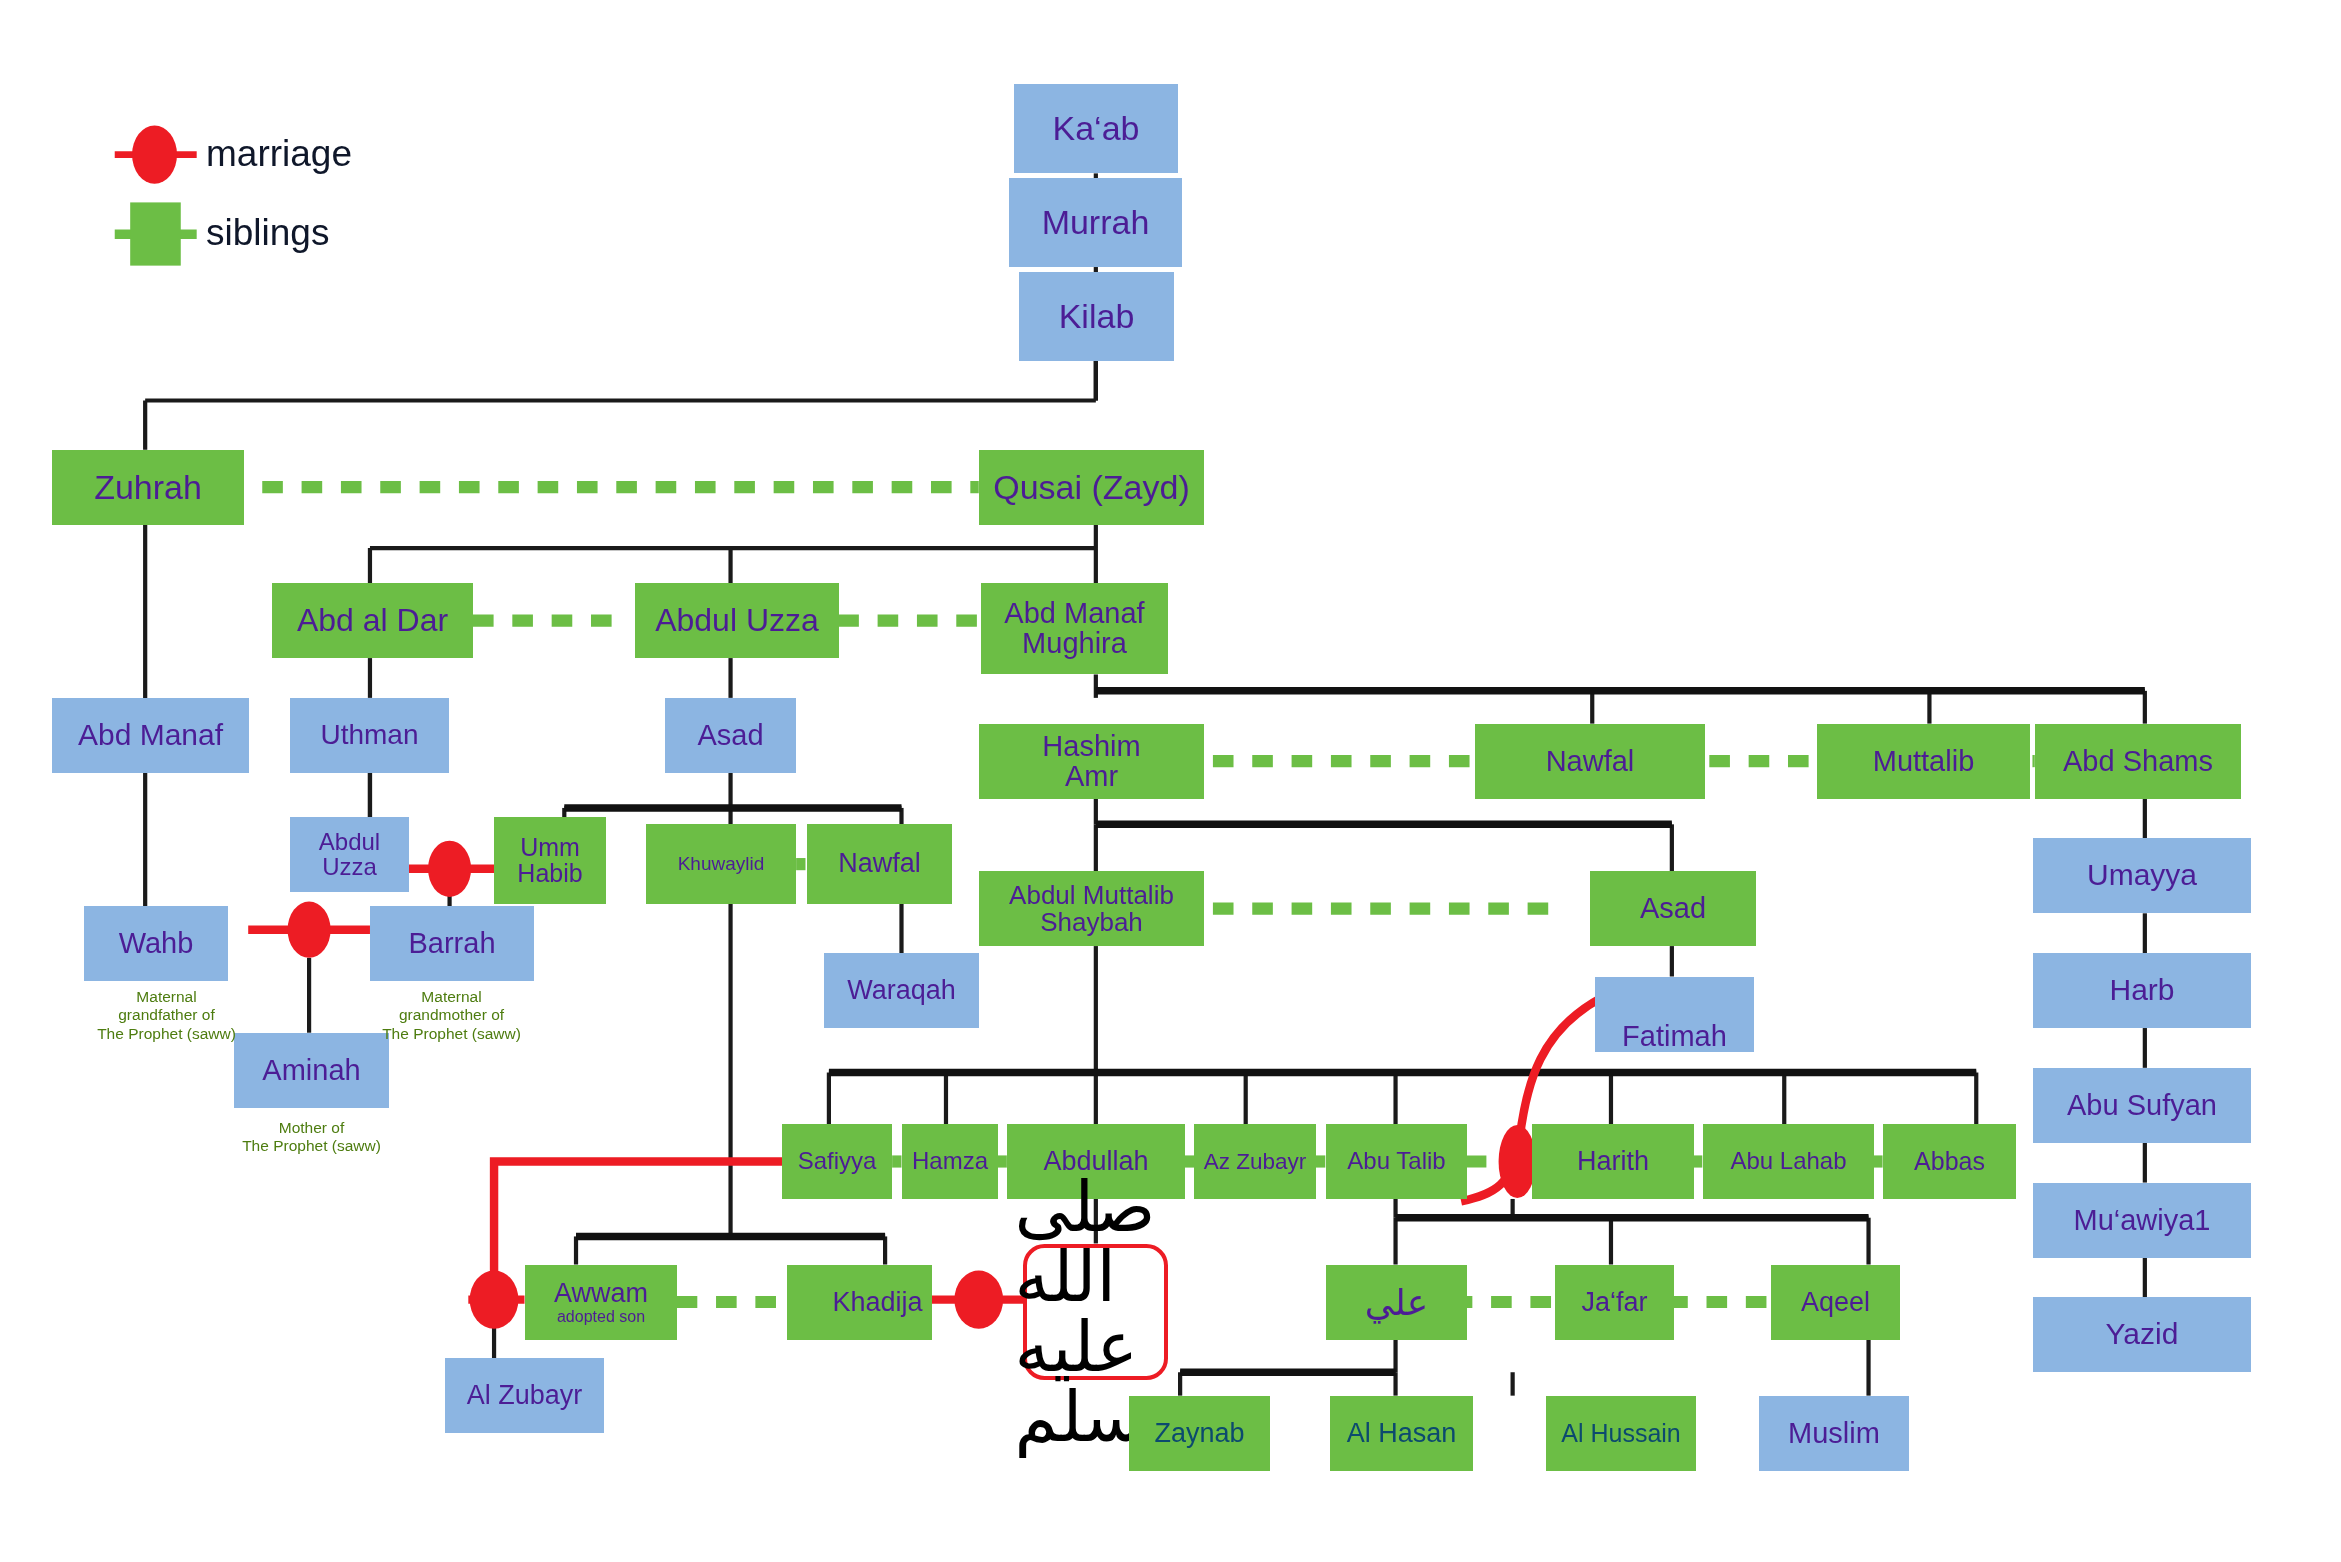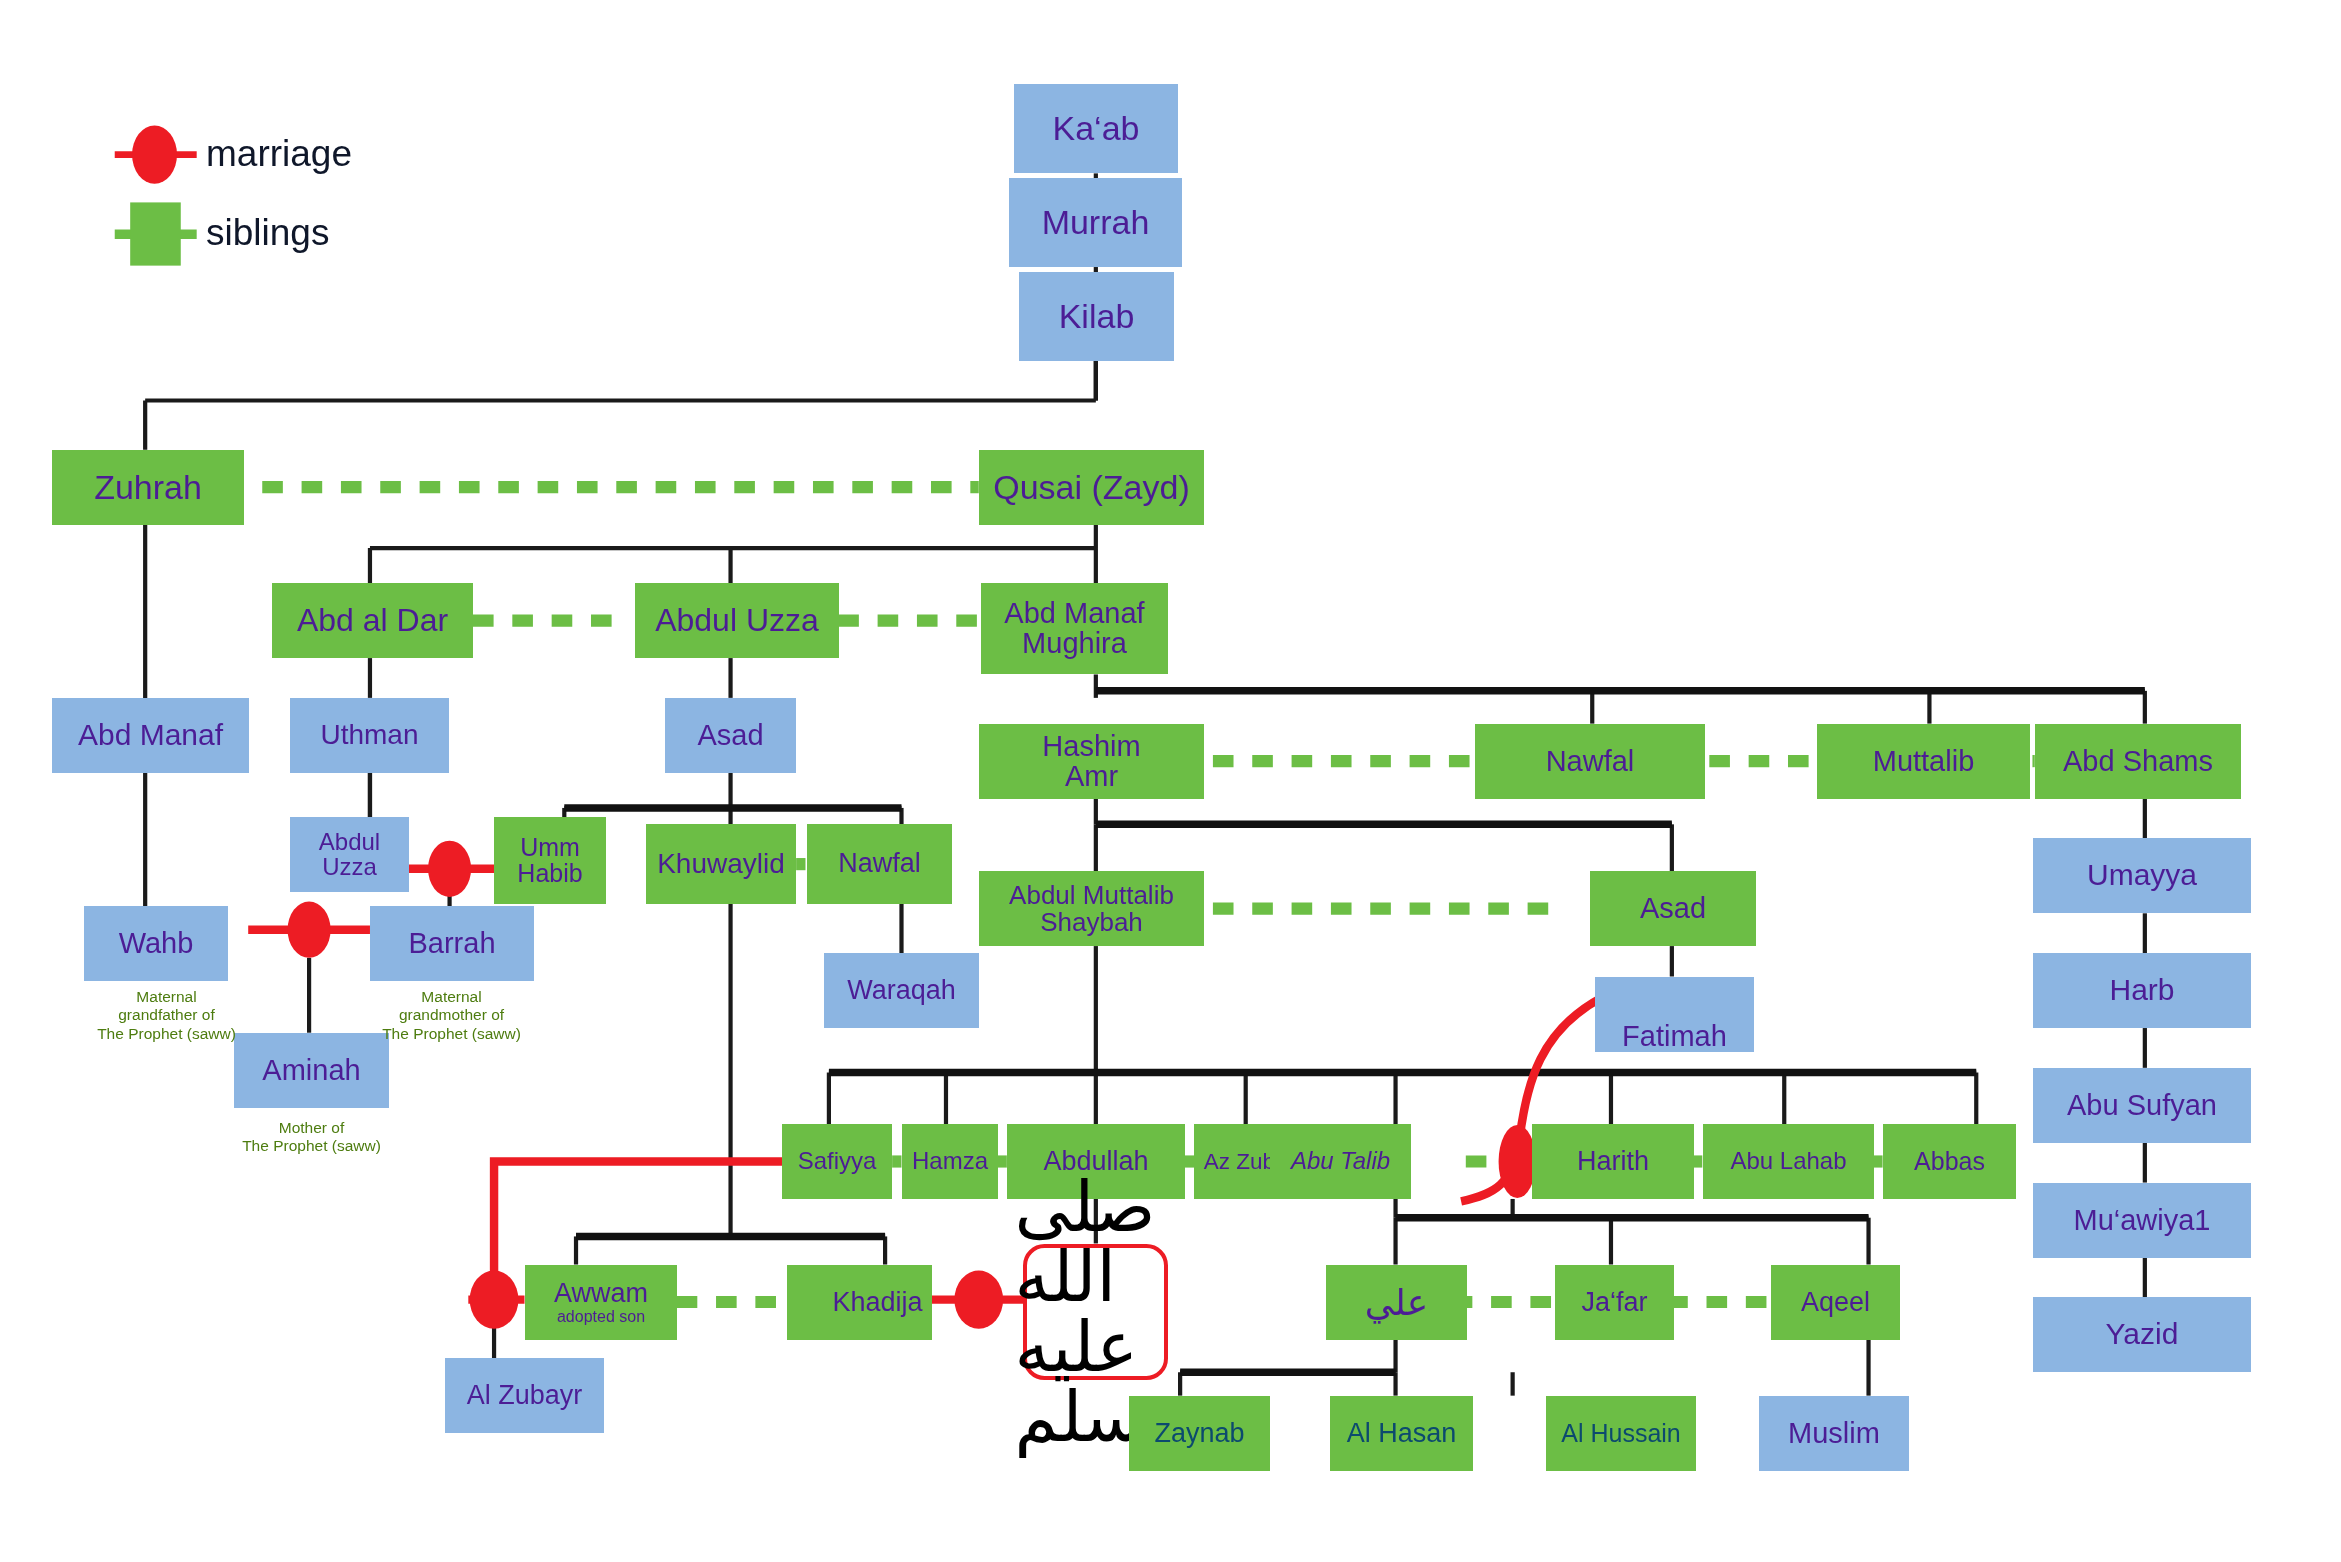--- a/index.html
+++ b/index.html
@@ -239,21 +239,21 @@
     </div>
 
   <div class="node blue" style="left:290px;top:817px;width:119px;height:75px;font-size:24px;">
       <span class="nm">Abdul
 Uzza</span>
     </div>
   <div class="node green" style="left:494px;top:817px;width:112px;height:87px;font-size:25px;">
       <span class="nm">Umm
 Habib</span>
     </div>
-  <div class="node green" style="left:646px;top:824px;width:150px;height:80px;font-size:28px;">
+  <div class="node green" style="left:646px;top:824px;width:150px;height:80px;font-size:19px;">
       <span class="nm">Khuwaylid</span>
     </div>
   <div class="node green" style="left:807px;top:824px;width:145px;height:80px;font-size:27px;">
       <span class="nm">Nawfal</span>
     </div>
 
   <div class="node green" style="left:979px;top:871px;width:225px;height:75px;font-size:26px;">
       <span class="nm">Abdul Muttalib
 Shaybah</span>
     </div>
@@ -298,21 +298,21 @@
     </div>
   <div class="node green" style="left:902px;top:1124px;width:96px;height:75px;font-size:24px;">
       <span class="nm">Hamza</span>
     </div>
   <div class="node green" style="left:1007px;top:1124px;width:178px;height:75px;font-size:27px;">
       <span class="nm">Abdullah</span>
     </div>
   <div class="node green" style="left:1194px;top:1124px;width:122px;height:75px;font-size:22.5px;">
       <span class="nm">Az Zubayr</span>
     </div>
-  <div class="node green" style="left:1270px;top:1124px;width:141px;height:75px;font-size:24px;font-style:italic;">
+  <div class="node green" style="left:1326px;top:1124px;width:141px;height:75px;font-size:24px;">
       <span class="nm">Abu Talib</span>
     </div>
   <div class="node green" style="left:1532px;top:1124px;width:162px;height:75px;font-size:27px;">
       <span class="nm">Harith</span>
     </div>
   <div class="node green" style="left:1703px;top:1124px;width:171px;height:75px;font-size:24px;">
       <span class="nm">Abu Lahab</span>
     </div>
   <div class="node green" style="left:1883px;top:1124px;width:133px;height:75px;font-size:25px;">
       <span class="nm">Abbas</span>

